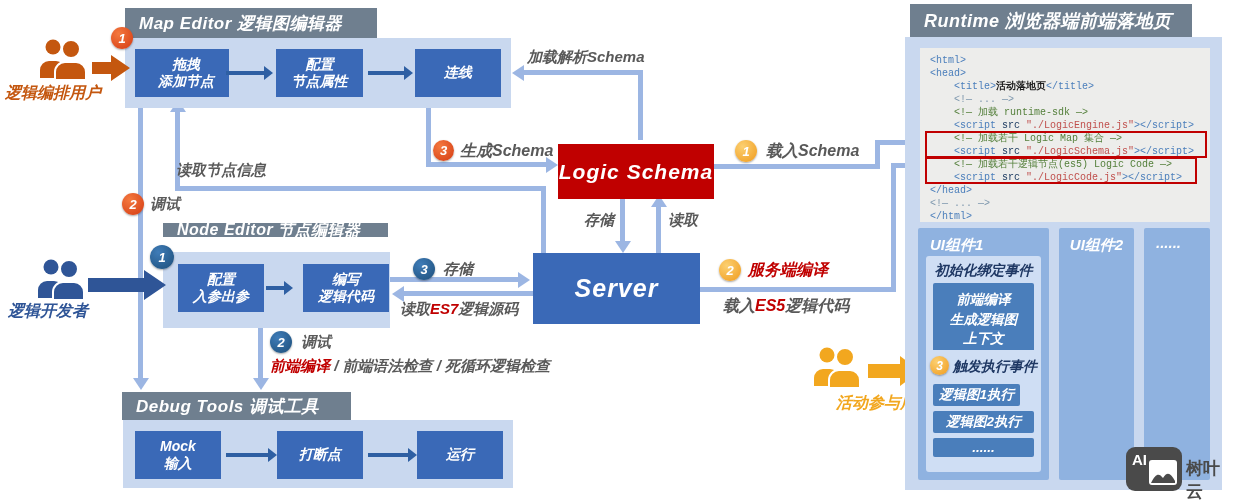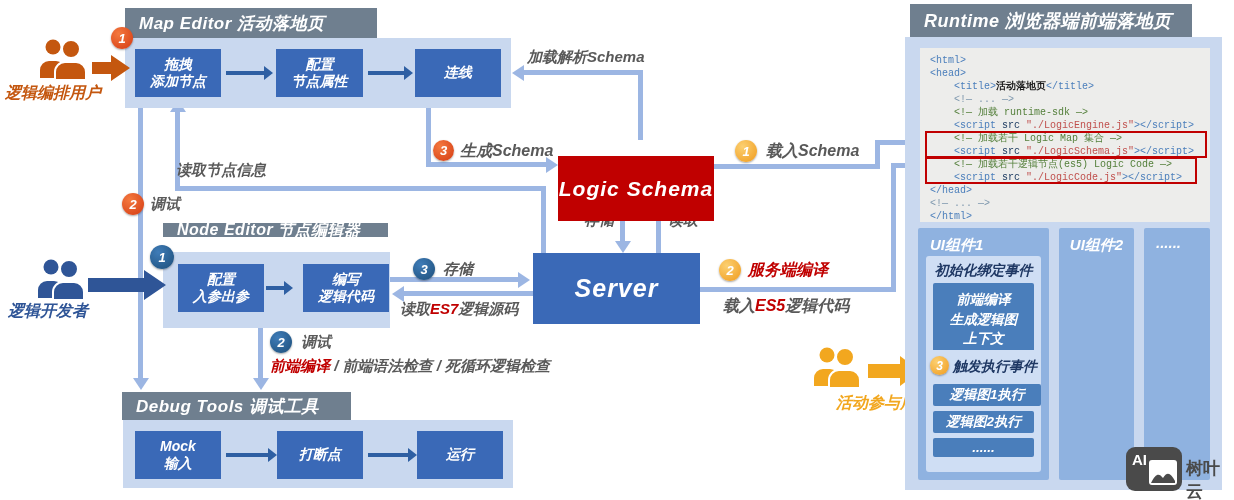--- a/index.html
+++ b/index.html
@@ -114,23 +114,23 @@
   <div class="badge badge-navy" style="left:270px;top:331px;">2</div>
   <div class="lbl" style="left:301px;top:333px;">调试</div>
   <div class="lbl" style="left:270px;top:357px;"><span class="em">前端编译</span><span> / 前端语法检查 / 死循环逻辑检查</span></div>
   <div class="badge badge-yel" style="left:735px;top:140px;">1</div>
   <div class="lbl" style="left:766px;top:141px;font-size:16px;">载入Schema</div>
   <div class="badge badge-yel" style="left:719px;top:259px;">2</div>
   <div class="lbl" style="left:748px;top:260px;font-size:16px;color:#c00000;">服务端编译</div>
   <div class="lbl" style="left:723px;top:296px;font-size:16px;"><span>载入</span><span class="em">ES5</span><span>逻辑代码</span></div>
 
   <div class="container" style="left:125px;top:38px;width:386px;height:70px;"></div>
-  <div class="sec-hdr" style="left:125px;top:8px;width:252px;height:30px;">Map Editor  活动落地页</div>
+  <div class="sec-hdr" style="left:125px;top:8px;width:252px;height:30px;">Map Editor  逻辑图编辑器</div>
   <div class="badge badge-red" style="left:111px;top:27px;">1</div>
-  <div class="node-box" style="left:135px;top:49px;width:86px;height:48px;">拖拽
+  <div class="node-box" style="left:135px;top:49px;width:86px;height:48px;padding-left:8px;">拖拽
 添加节点</div>
   <div class="node-box" style="left:276px;top:49px;width:87px;height:48px;">配置
 节点属性</div>
   <div class="node-box" style="left:415px;top:49px;width:86px;height:48px;">连线</div>
   <div class="mini-arrow" style="left:226px;top:71px;width:38px;"></div>
   <div class="mini-arrow" style="left:368px;top:71px;width:36px;"></div>
 
   <div class="container" style="left:163px;top:252px;width:227px;height:76px;"></div>
   <div class="sec-hdr" style="left:163px;top:223px;width:225px;height:14px;font-size:16px;">Node Editor  节点编辑器</div>
   <div class="badge badge-navy" style="left:150px;top:245px;width:24px;height:24px;">1</div>
@@ -142,21 +142,21 @@
 
   <div class="container" style="left:123px;top:420px;width:390px;height:68px;"></div>
   <div class="sec-hdr" style="left:122px;top:392px;width:229px;height:28px;">Debug Tools  调试工具</div>
   <div class="node-box" style="left:135px;top:431px;width:86px;height:48px;">Mock
 输入</div>
   <div class="node-box" style="left:277px;top:431px;width:86px;height:48px;">打断点</div>
   <div class="node-box" style="left:417px;top:431px;width:86px;height:48px;">运行</div>
   <div class="mini-arrow" style="left:226px;top:453px;width:42px;"></div>
   <div class="mini-arrow" style="left:368px;top:453px;width:40px;"></div>
 
-  <div class="schema-box" style="left:558px;top:156px;width:156px;height:65px;text-align:center;">Logic Schema</div>
+  <div class="schema-box" style="left:558px;top:144px;width:156px;height:55px;text-align:center;">Logic Schema</div>
   <div class="server-box" style="left:533px;top:253px;width:167px;height:71px;">Server</div>
 
   <svg class="abs" style="left:38px;top:38px;color:var(--orange);" width="54" height="42" viewBox="0 0 52 42">
     <circle cx="14" cy="9" r="7.5" fill="currentColor"></circle>
     <path d="M1 40 v-8 a9 9 0 0 1 9-9 h7 a9 9 0 0 1 9 9 v8 z" fill="currentColor"></path>
     <circle cx="32" cy="11" r="9" fill="currentColor" stroke="#fff" stroke-width="2"></circle>
     <path d="M16 42 v-8 a10 10 0 0 1 10-10 h11 a10 10 0 0 1 10 10 v8 z" fill="currentColor" stroke="#fff" stroke-width="2"></path>
   </svg>
   <svg class="big-arrow" style="left:92px;top:55px;color:var(--orange);" width="38" height="26" viewBox="0 0 38 26">
     <path d="M0 7 h19 v-7 l19 13 -19 13 v-7 h-19 z" fill="currentColor"></path>
@@ -196,21 +196,21 @@
   </div>
   <div class="subpanel" style="left:926px;top:256px;width:115px;height:106px;">
     <div class="sub-heading" style="margin-top:6px;">初始化绑定事件</div>
     <div class="inner-box" style="left:7px;top:27px;width:101px;height:73px;">前端编译
 生成逻辑图
 上下文</div>
   </div>
   <div class="subpanel" style="left:926px;top:350px;width:115px;height:122px;">
     <div class="badge badge-yel" style="left:4px;top:6px;width:19px;height:19px;font-size:12px;">3</div>
     <div class="sub-heading" style="position:absolute;left:27px;top:8px;">触发执行事件</div>
-    <div class="inner-box" style="left:7px;top:34px;width:108px;height:22px;">逻辑图1执行</div>
+    <div class="inner-box" style="left:7px;top:34px;width:87px;height:22px;">逻辑图1执行</div>
     <div class="inner-box" style="left:7px;top:61px;width:101px;height:22px;">逻辑图2执行</div>
     <div class="inner-box" style="left:7px;top:88px;width:101px;height:19px;">......</div>
   </div>
 
   <div class="panel" style="left:1059px;top:228px;width:75px;height:252px;">
     <div class="panel-title" style="margin:8px 0 0 0;text-align:center;">UI组件2</div>
   </div>
   <div class="panel" style="left:1144px;top:228px;width:66px;height:252px;">
     <div class="panel-title" style="margin:6px 0 0 12px;">......</div>
   </div>

